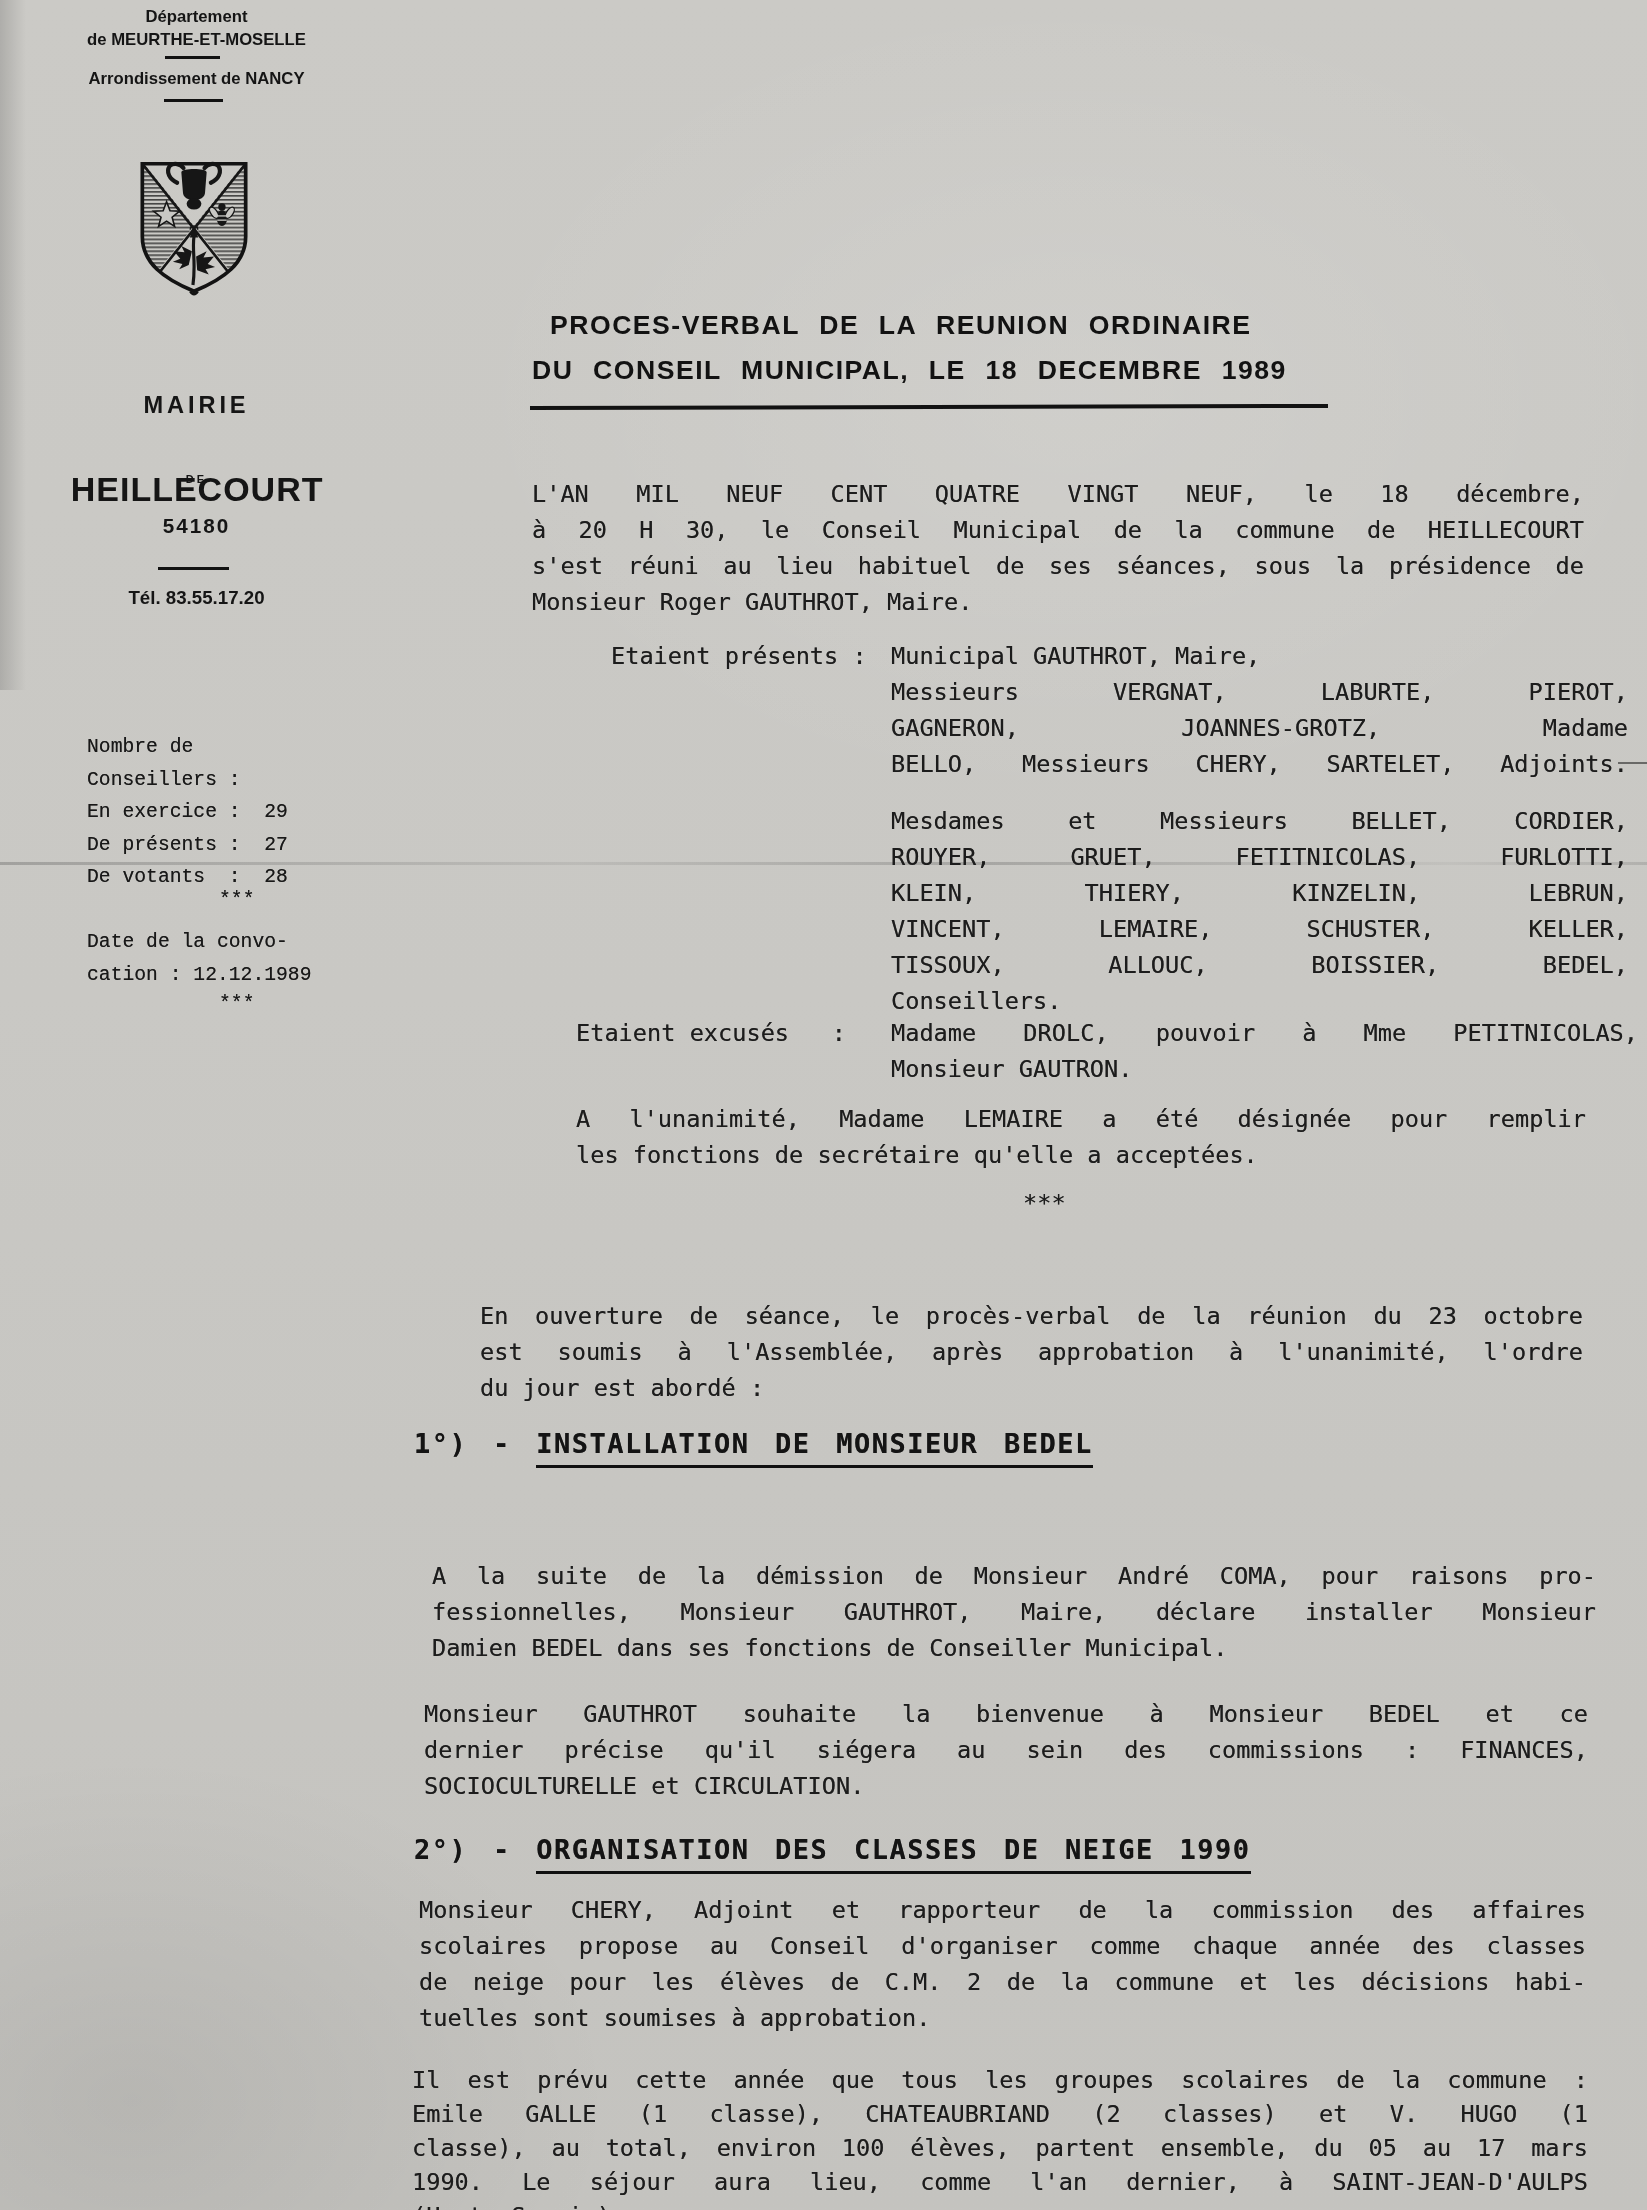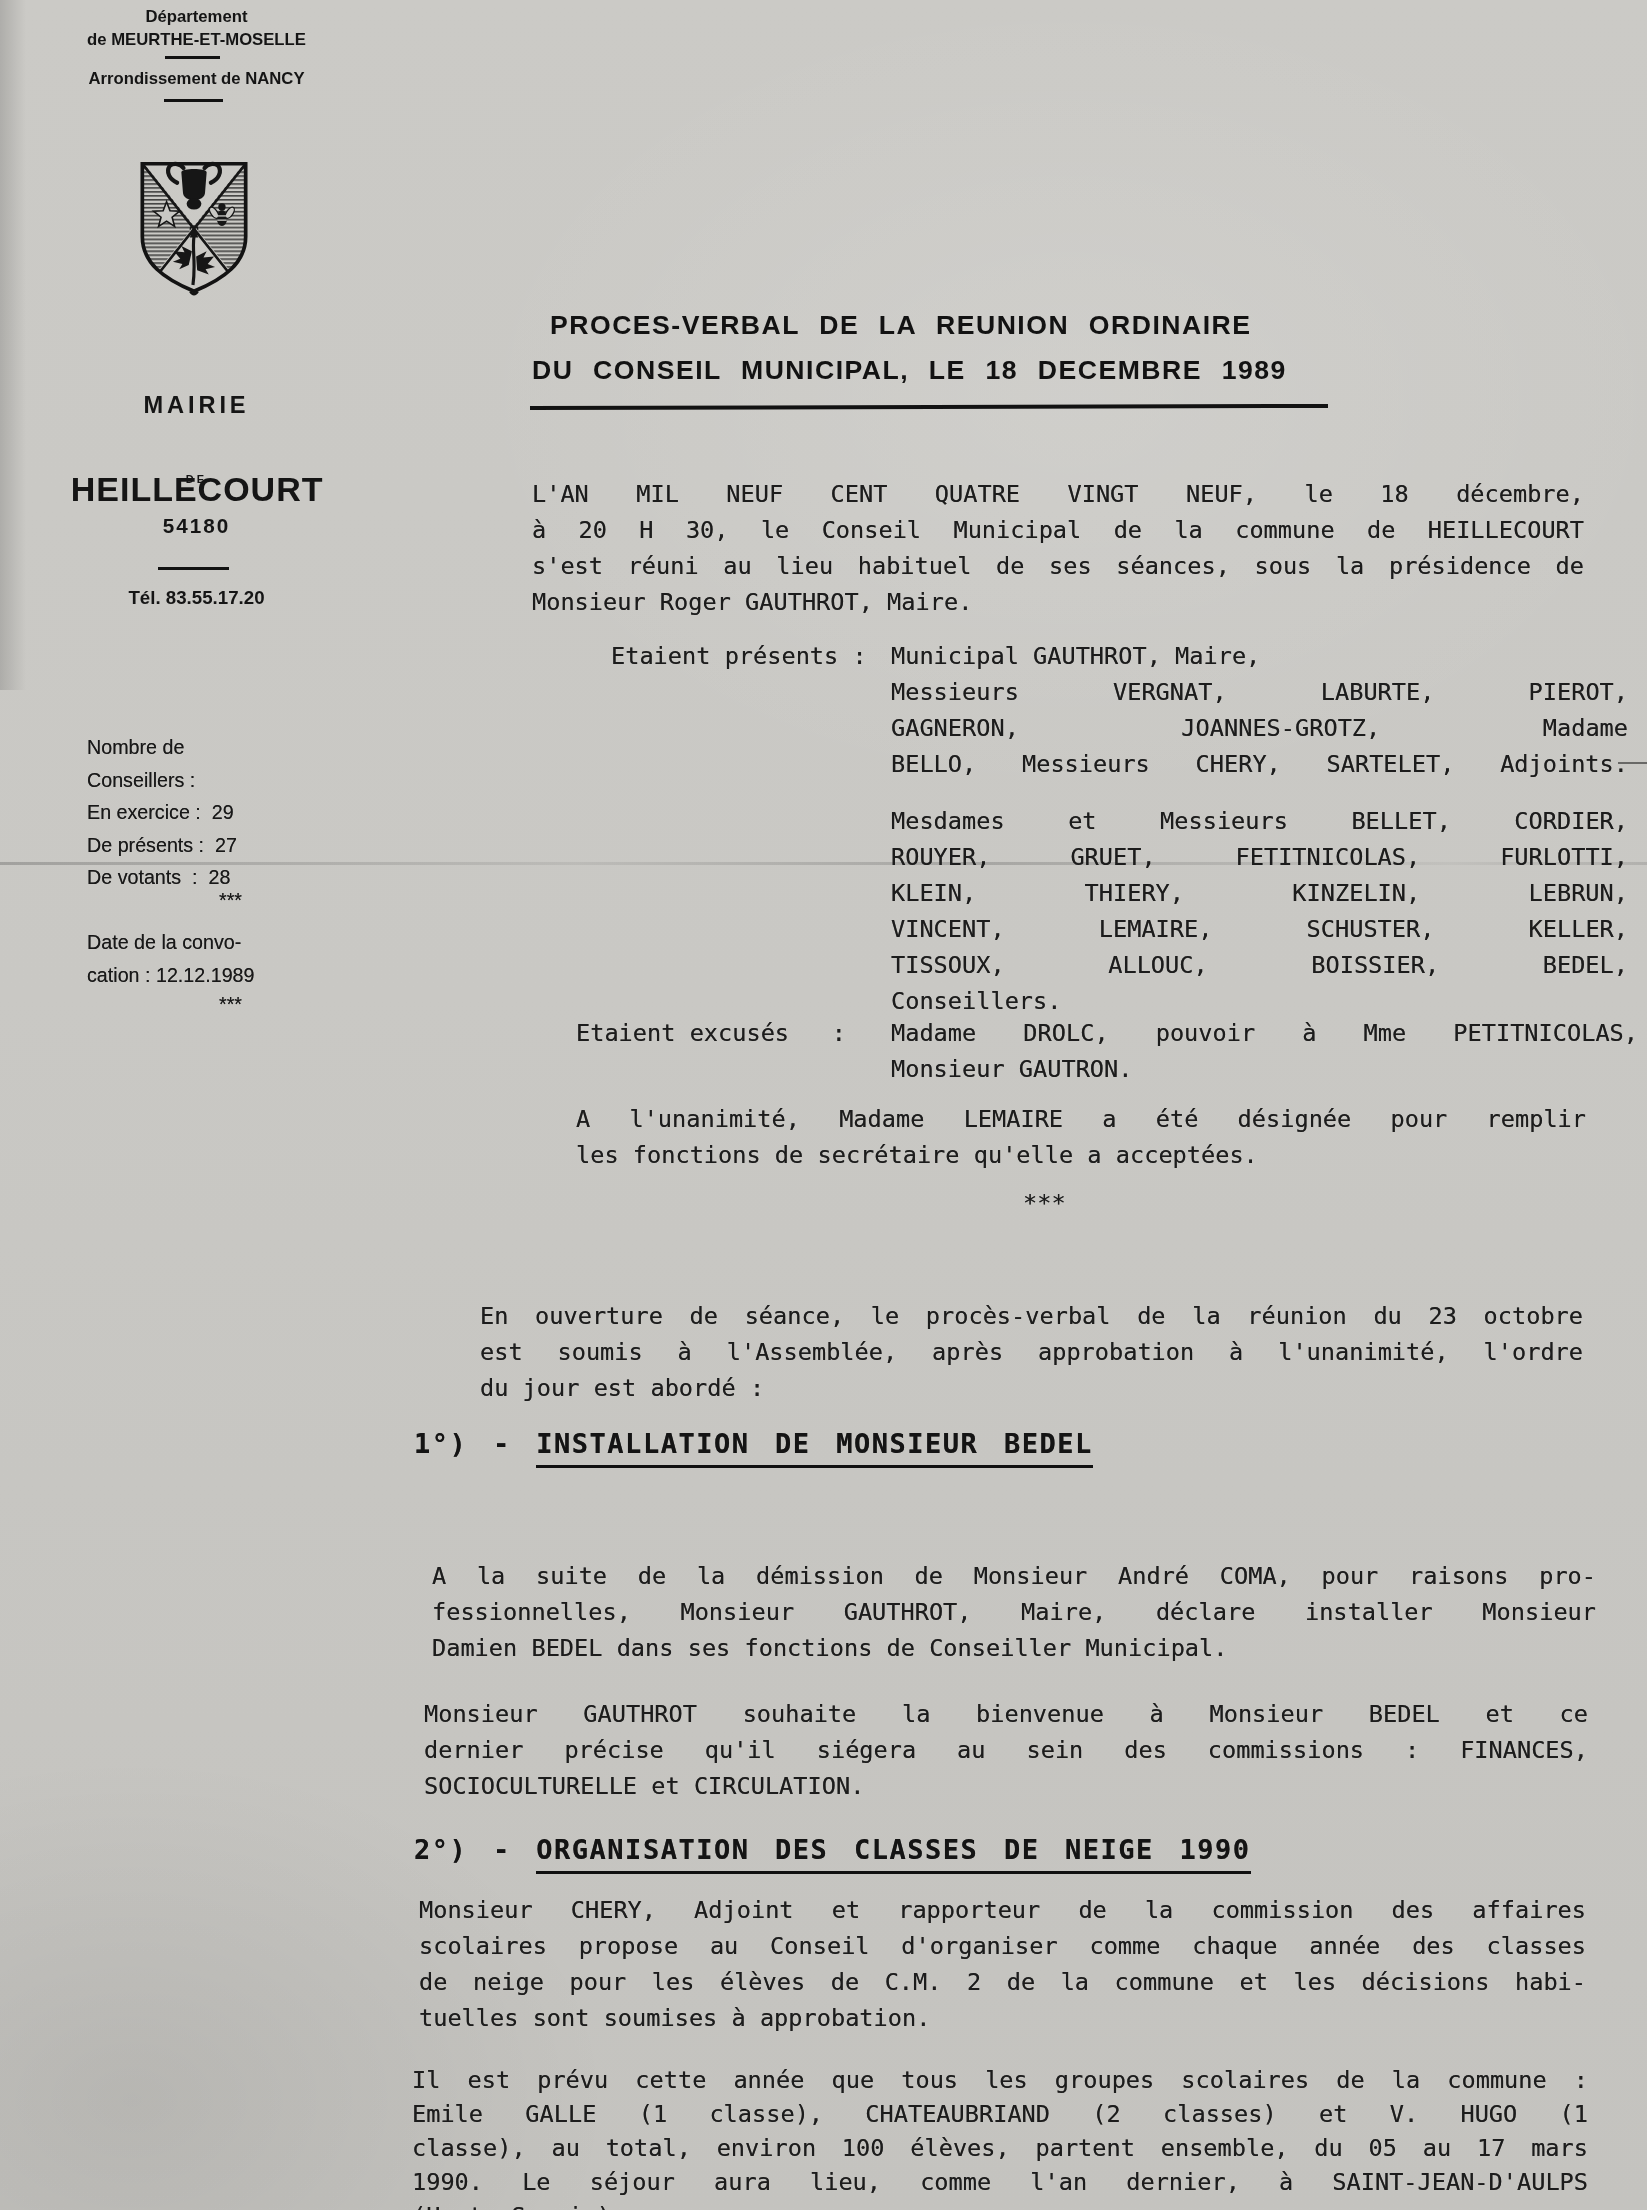--- a/index.html
+++ b/index.html
@@ -12,21 +12,21 @@
     background:
       radial-gradient(ellipse 887px 591px at 65% 18%, rgba(255,255,255,.10), rgba(255,255,255,0) 70%),
       radial-gradient(ellipse 690px 493px at 8% 95%, rgba(0,0,0,.07), rgba(0,0,0,0) 70%),
       linear-gradient(180deg,#cbcac6 0%,#c9c8c4 45%,#c4c3bf 100%);
     color:#1b1b1b;
   }
   .abs{position:absolute;}
   .print{font-family:"Liberation Sans","DejaVu Sans",sans-serif;color:#151515;}
   .mono{font-family:"DejaVu Sans Mono","Liberation Mono",monospace;color:#1c1c1c;
         font-size:23.6px;line-height:36px;text-shadow:0 0 0.5px rgba(10,10,10,.55);}
-  .sidebar-mono{font-family:Liberation Sans, sans-serif;color:#181818;
+  .sidebar-mono{font-family:Liberation Mono, monospace;color:#181818;
         font-size:19.7px;line-height:32.5px;white-space:pre;text-shadow:0 0 0.5px rgba(10,10,10,.6);}
   .jl{text-align:justify;text-align-last:justify;}
   .nowrap{white-space:nowrap;}
   .center{text-align:center;}
   .label{white-space:pre;}
   .doc-title{font-family:"Liberation Sans","DejaVu Sans",sans-serif;font-weight:700;
         font-size:26.6px;letter-spacing:1.5px;word-spacing:10.8px;color:#121212;white-space:nowrap;}
   .rule{background:#121212;}
   .sec-heading{font-family:"DejaVu Sans Mono","Liberation Mono",monospace;font-weight:700;
         font-size:27px;letter-spacing:1.5px;word-spacing:7.9px;color:#141414;white-space:nowrap;

